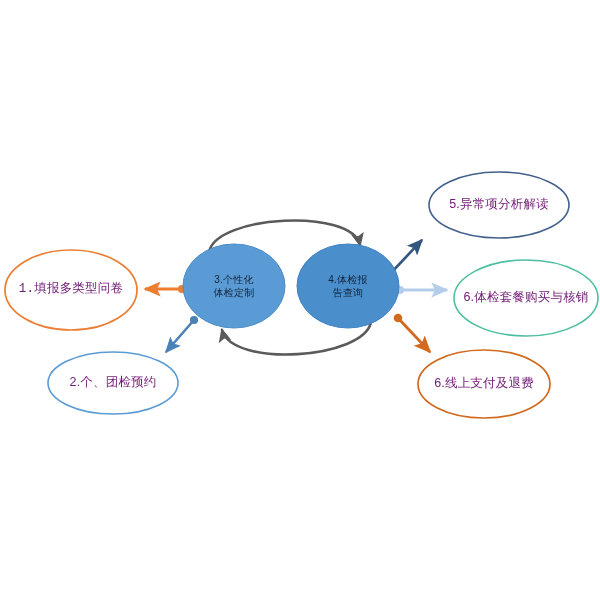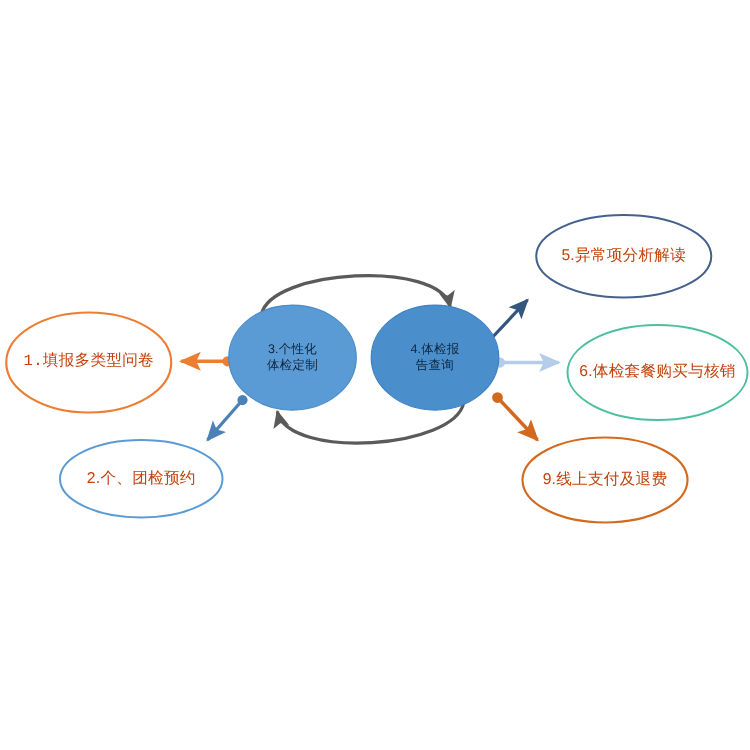--- a/index.html
+++ b/index.html
@@ -29,21 +29,21 @@
     display: block;
   }
   .node-label {
     position: absolute;
     display: flex;
     align-items: center;
     justify-content: center;
     text-align: center;
     pointer-events: none;
     white-space: pre-line;
-    color: #c2410c;
+    color: #701a75;
   }
   .outer-label {
     font-size: 12.5px;
     line-height: 1.25;
     letter-spacing: 0.2px;
   }
   .center-label {
     font-size: 10px;
     line-height: 1.35;
     color: #10243b;
@@ -140,15 +140,15 @@
   <div class="node-label center-label" id="label-3">3.个性化
 体检定制</div>
 
   <div class="node-label center-label" id="label-4">4.体检报
 告查询</div>
 
   <div class="node-label outer-label" id="label-5">5.异常项分析解读</div>
 
   <div class="node-label outer-label" id="label-6">6.体检套餐购买与核销</div>
 
-  <div class="node-label outer-label" id="label-7">9.线上支付及退费</div>
+  <div class="node-label outer-label" id="label-7">6.线上支付及退费</div>
 
 </div>
 
 </body></html>

